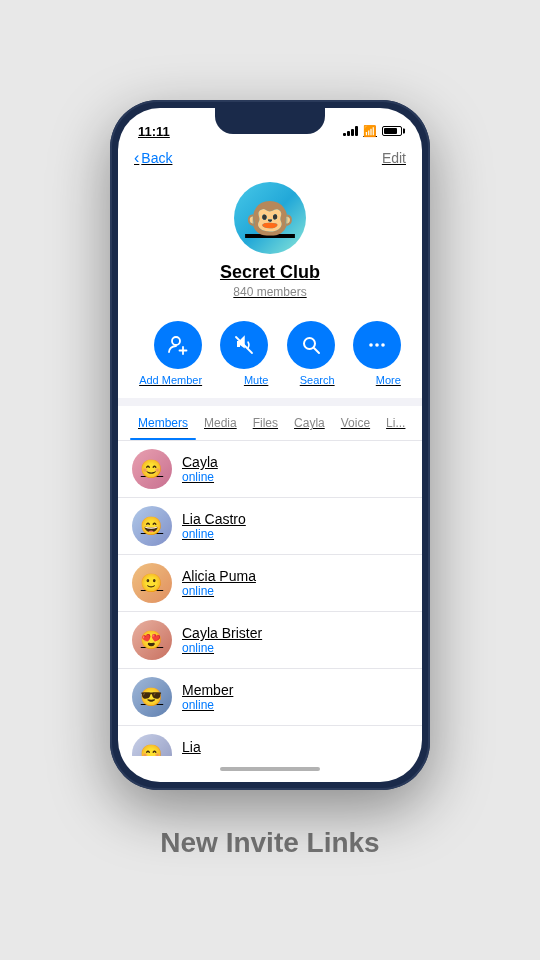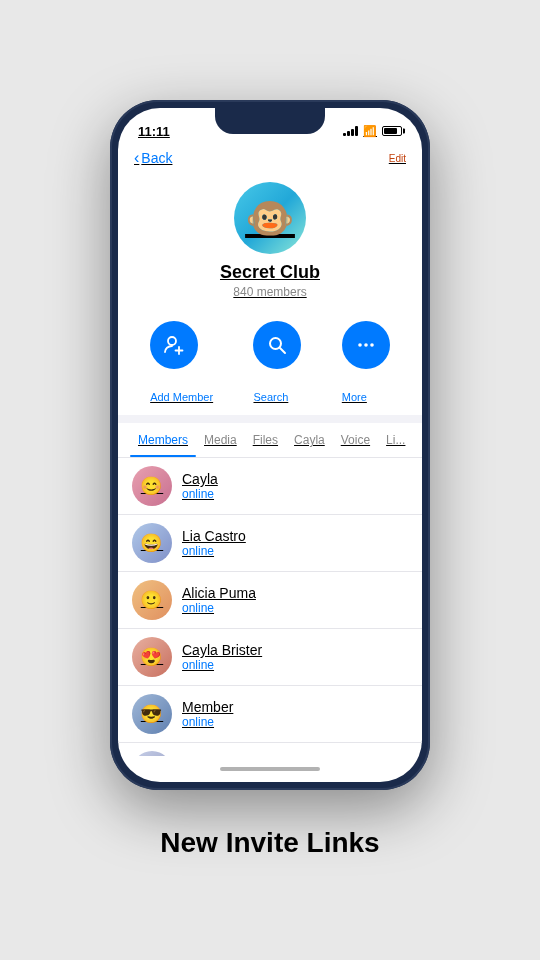--- a/index.html
+++ b/index.html
@@ -134,22 +134,22 @@
       align-items: center;
       color: #007AFF;
       font-size: 14px;
       gap: 2px;
     }
     .back-chevron {
       font-size: 16px;
       line-height: 1;
     }
     .edit-btn {
-      color: #c2410c;
-      font-size: 10px;
+      color: #737373;
+      font-size: 14px;
     }
 
     
     .profile-section {
       display: flex;
       flex-direction: column;
       align-items: center;
       padding: 8px 0 14px;
     }
     .avatar {
@@ -178,22 +178,22 @@
     
     .action-buttons {
       display: flex;
       justify-content: space-around;
       padding: 8px 12px 12px;
       width: 100%;
     }
     .action-btn {
       display: flex;
       flex-direction: column;
-      align-items: flex-start;
-      gap: 22px;
+      align-items: flex-end;
+      gap: 5px;
     }
     .action-circle {
       width: 48px;
       height: 48px;
       border-radius: 50%;
       background: #007AFF;
       display: flex;
       align-items: center;
       justify-content: center;
       color: #fff;
@@ -300,21 +300,21 @@
       background: #000;
       border-radius: 2px;
       opacity: 0.3;
     }
 
     
     .bottom-title {
       text-align: center;
       font-size: 28px;
       font-weight: 800;
-      color: #000000;
+      color: #737373;
       margin-top: 36px;
       line-height: 1.2;
     }
 
     .phone-screen {
       display: flex;
       flex-direction: column;
       height: 100%;
     }
     .screen-content {
@@ -375,20 +375,31 @@
                   <path d="M2 18c0-3.3 3.1-6 7-6" stroke="white" stroke-width="1.8" stroke-linecap="round"></path>
                   <line x1="16" y1="13" x2="16" y2="20" stroke="white" stroke-width="1.8" stroke-linecap="round"></line>
                   <line x1="12.5" y1="16.5" x2="19.5" y2="16.5" stroke="white" stroke-width="1.8" stroke-linecap="round"></line>
                 </svg>
               </div>
               <span class="action-label">Add Member</span>
             </div>
             <div class="action-btn">
               <div class="action-circle">
                 <svg width="22" height="22" viewBox="0 0 22 22" fill="none">
+                  <path d="M11 3 L11 13 L7 10 L7 7 Z" stroke="white" stroke-width="1.5" fill="white"></path>
+                  <polygon points="7,7 7,13 4,13 4,7" fill="white"></polygon>
+                  <line x1="3" y1="3" x2="19" y2="19" stroke="white" stroke-width="1.8" stroke-linecap="round"></line>
+                  <path d="M15 8 Q17 11 15 14" stroke="white" stroke-width="1.5" fill="none" stroke-linecap="round"></path>
+                </svg>
+              </div>
+              <span class="action-label">Mute</span>
+            </div>
+            <div class="action-btn">
+              <div class="action-circle">
+                <svg width="22" height="22" viewBox="0 0 22 22" fill="none">
                   <circle cx="9.5" cy="9.5" r="5.5" stroke="white" stroke-width="2"></circle>
                   <line x1="14" y1="14" x2="19" y2="19" stroke="white" stroke-width="2" stroke-linecap="round"></line>
                 </svg>
               </div>
               <span class="action-label">Search</span>
             </div>
             <div class="action-btn">
               <div class="action-circle">
                 <svg width="22" height="22" viewBox="0 0 22 22" fill="none">
                   <circle cx="5" cy="11" r="1.8" fill="white"></circle>

